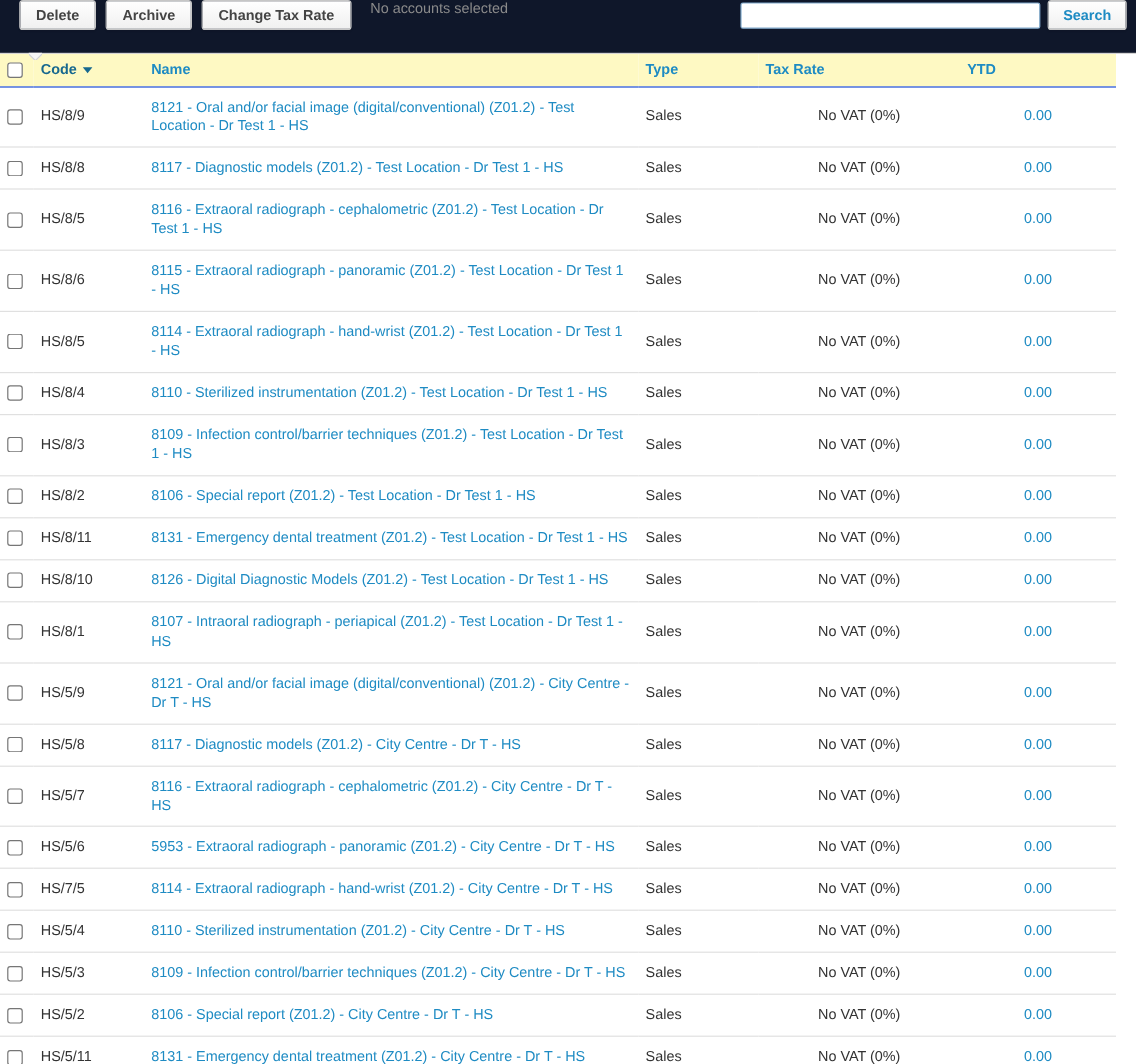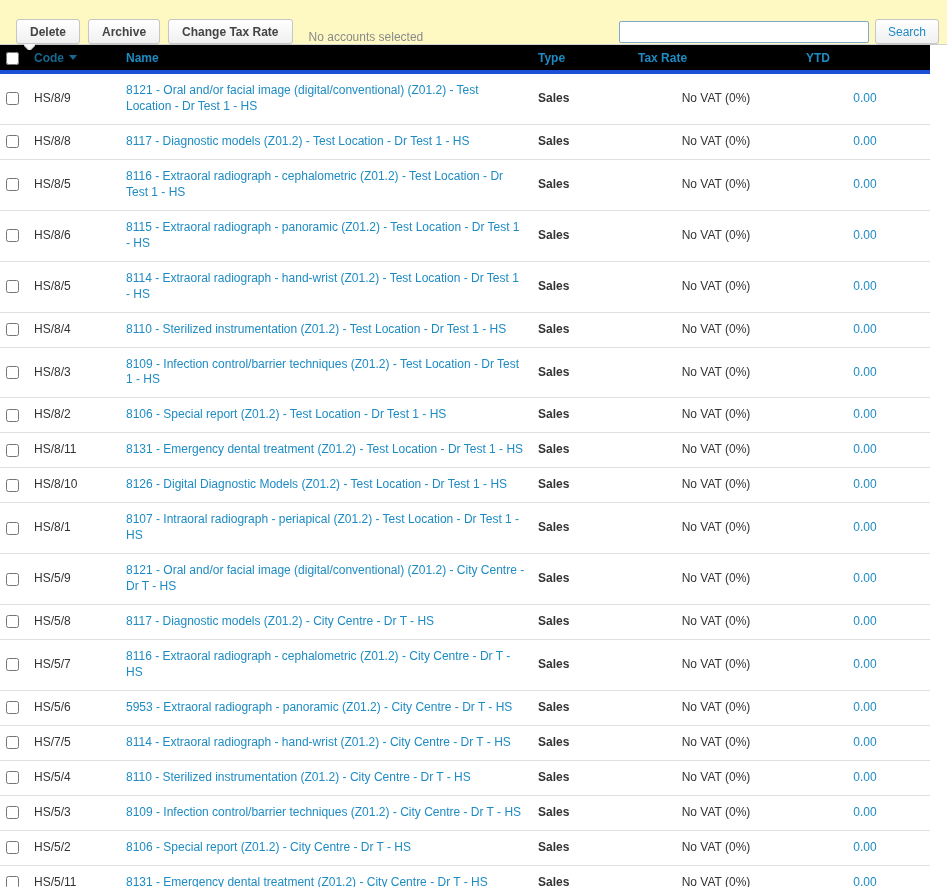--- a/index.html
+++ b/index.html
@@ -15,24 +15,24 @@
     width: 947px;
     height: 887px;
     overflow: hidden;
     color: #333333;
   }
 
   
   .toolbar {
     position: relative;
     height: 45px;
-    background: #fef9c3;
+    background: #0f172a;
     border-bottom: 1px solid #d4d4d4;
     display: flex;
-    align-items: flex-end;
+    align-items: flex-start;
     padding: 0 8px 0 16px;
   }
   .toolbar-left {
     display: flex;
     align-items: center;
     gap: 8px;
   }
   .btn {
     display: inline-flex;
     align-items: center;
@@ -72,21 +72,21 @@
     border: 1px solid #7fa8cb;
     border-radius: 2px;
     background: #ffffff;
     outline: none;
     font-family: "Liberation Sans", sans-serif;
   }
   .search-btn {
     height: 25px;
     padding: 0 12px;
     font-size: 12px;
-    font-weight: normal;
+    font-weight: bold;
     color: #1e8bc3;
     background: linear-gradient(to bottom,#ffffff 0%,#f0f0f0 100%);
     border: 1px solid #c6c6c6;
     border-radius: 3px;
     box-shadow: 0 1px 1px rgba(0,0,0,0.06);
     cursor: pointer;
     font-family: "Liberation Sans", sans-serif;
   }
 
   
@@ -110,22 +110,22 @@
   }
 
   
   .table-wrap { width: 930px; }
   table.accounts {
     width: 930px;
     border-collapse: collapse;
     table-layout: fixed;
   }
   table.accounts thead th {
-    background: #000000;
-    border-bottom: 4px solid #1d4ed8;
+    background: #fef9c3;
+    border-bottom: 1px solid #1d4ed8;
     height: 27px;
     font-size: 12px;
     font-weight: bold;
     text-align: left;
     padding: 0 6px;
     vertical-align: middle;
     color: #1e8bc3;
     white-space: nowrap;
   }
   th.col-check   { width: 28px;  padding-left: 18px; padding-right: 0; }
@@ -151,21 +151,21 @@
     border-bottom: 1px solid #e0e0e0;
     font-size: 12px;
     padding: 9px 6px;
     vertical-align: middle;
     color: #333333;
     line-height: 1.33;
   }
   td.c-check { padding-left: 18px; padding-right: 0; }
   td.c-code  { padding-left: 12px; font-size: 12px; color: #333; white-space: nowrap; }
   td.c-name  { padding-left: 12px; padding-right: 14px; }
-  td.c-type  { padding-left: 10px; font-weight: bold; }
+  td.c-type  { padding-left: 10px; }
   td.c-tax   { padding-left: 10px; text-align: center; }
   td.c-ytd   { text-align: center; padding-right: 22px; white-space: nowrap; }
 
   a.link {
     color: #1e8bc3;
     text-decoration: none;
     cursor: pointer;
   }
 
   th a.hlink { color: #1e8bc3; text-decoration: none; cursor: pointer; }

